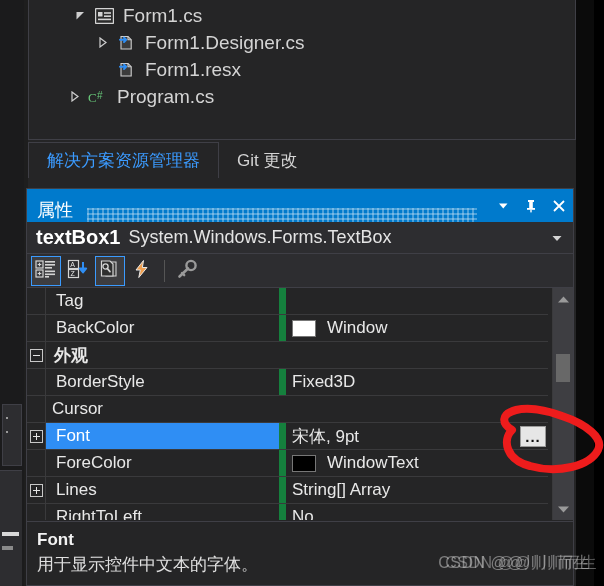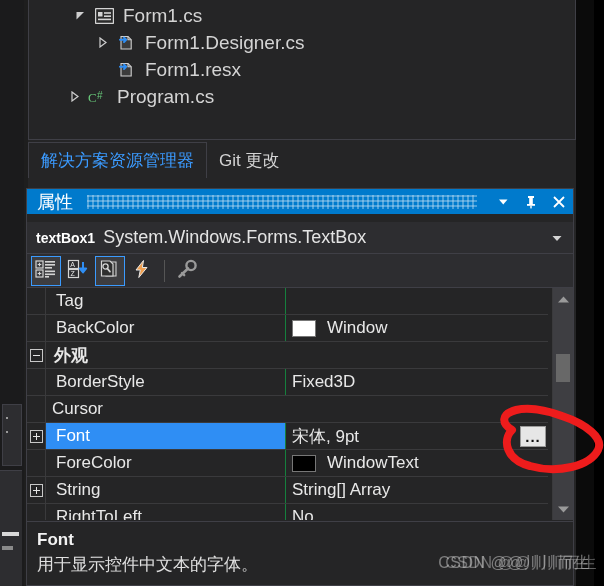--- a/index.html
+++ b/index.html
@@ -117,21 +117,21 @@
   .tabs-row {
     position: absolute;
     left: 28px; top: 142px;
     width: 548px; height: 36px;
     display: flex;
     align-items: stretch;
   }
   .tab {
     display: flex;
     align-items: center;
-    padding: 0 12px;
+    padding: 0 18px;
     font-size: 17px;
     color: #d4d4d4;
     box-sizing: border-box;
     justify-content: center;
   }
   .tab.active {
     color: #3b9bff;
     border: 1px solid #3f3f46;
     border-bottom: none;
     background: #252526;
@@ -143,24 +143,24 @@
     left: 26px; top: 188px;
     width: 548px; height: 398px;
     background: #252526;
     border: 1px solid #3f3f46;
     box-sizing: border-box;
   }
   .props-title {
     position: absolute;
     left: 0; top: 0;
     right: 0;
-    height: 25px;
+    height: 33px;
     background: #007acc;
     display: flex;
-    align-items: center;
+    align-items: flex-end;
   }
   .props-title-text {
     color: #ffffff;
     font-size: 18px;
     padding-left: 10px;
     flex: 0 0 auto;
   }
   .props-grip {
     flex: 1 1 auto;
     height: 14px;
@@ -188,21 +188,21 @@
     position: absolute;
     left: 0; top: 33px; right: 0;
     height: 32px;
     background: #2d2d30;
     border-bottom: 1px solid #3f3f46;
     display: flex;
     align-items: center;
     box-sizing: border-box;
   }
   .obj-name {
-    font-size: 14px;
+    font-size: 20px;
     font-weight: bold;
     color: #ffffff;
     padding-left: 9px;
   }
   .obj-type {
     font-size: 18px;
     color: #e4e4e4;
     padding-left: 8px;
   }
   .obj-caret {
@@ -273,21 +273,21 @@
     align-items: center;
     justify-content: center;
   }
   .prow .namecell {
     flex: 0 0 240px;
     display: flex;
     align-items: center;
     padding-left: 10px;
     font-size: 17px;
     color: #e8e8e8;
-    border-right: 1px solid #15803d;
+    border-right: 7px solid #15803d;
     box-sizing: border-box;
     overflow: hidden;
     white-space: nowrap;
   }
   .prow .valcell {
     flex: 1 1 auto;
     display: flex;
     align-items: center;
     padding-left: 6px;
     font-size: 17px;
@@ -689,21 +689,21 @@
             <div class="valcell">
               <span class="swatch" style="background: rgb(0, 0, 0);"></span>
               <span>WindowText</span>
             </div>
           </div>
           <div class="prow bold">
             <div class="gutter">
               <span class="expander plus"></span>
             </div>
             <div class="namecell">
-              <span>String</span>
+              <span>Lines</span>
             </div>
             <div class="valcell">
               <span>String[] Array</span>
             </div>
           </div>
           <div class="prow">
             <div class="gutter"></div>
             <div class="namecell">
               <span>RightToLeft</span>
             </div>

